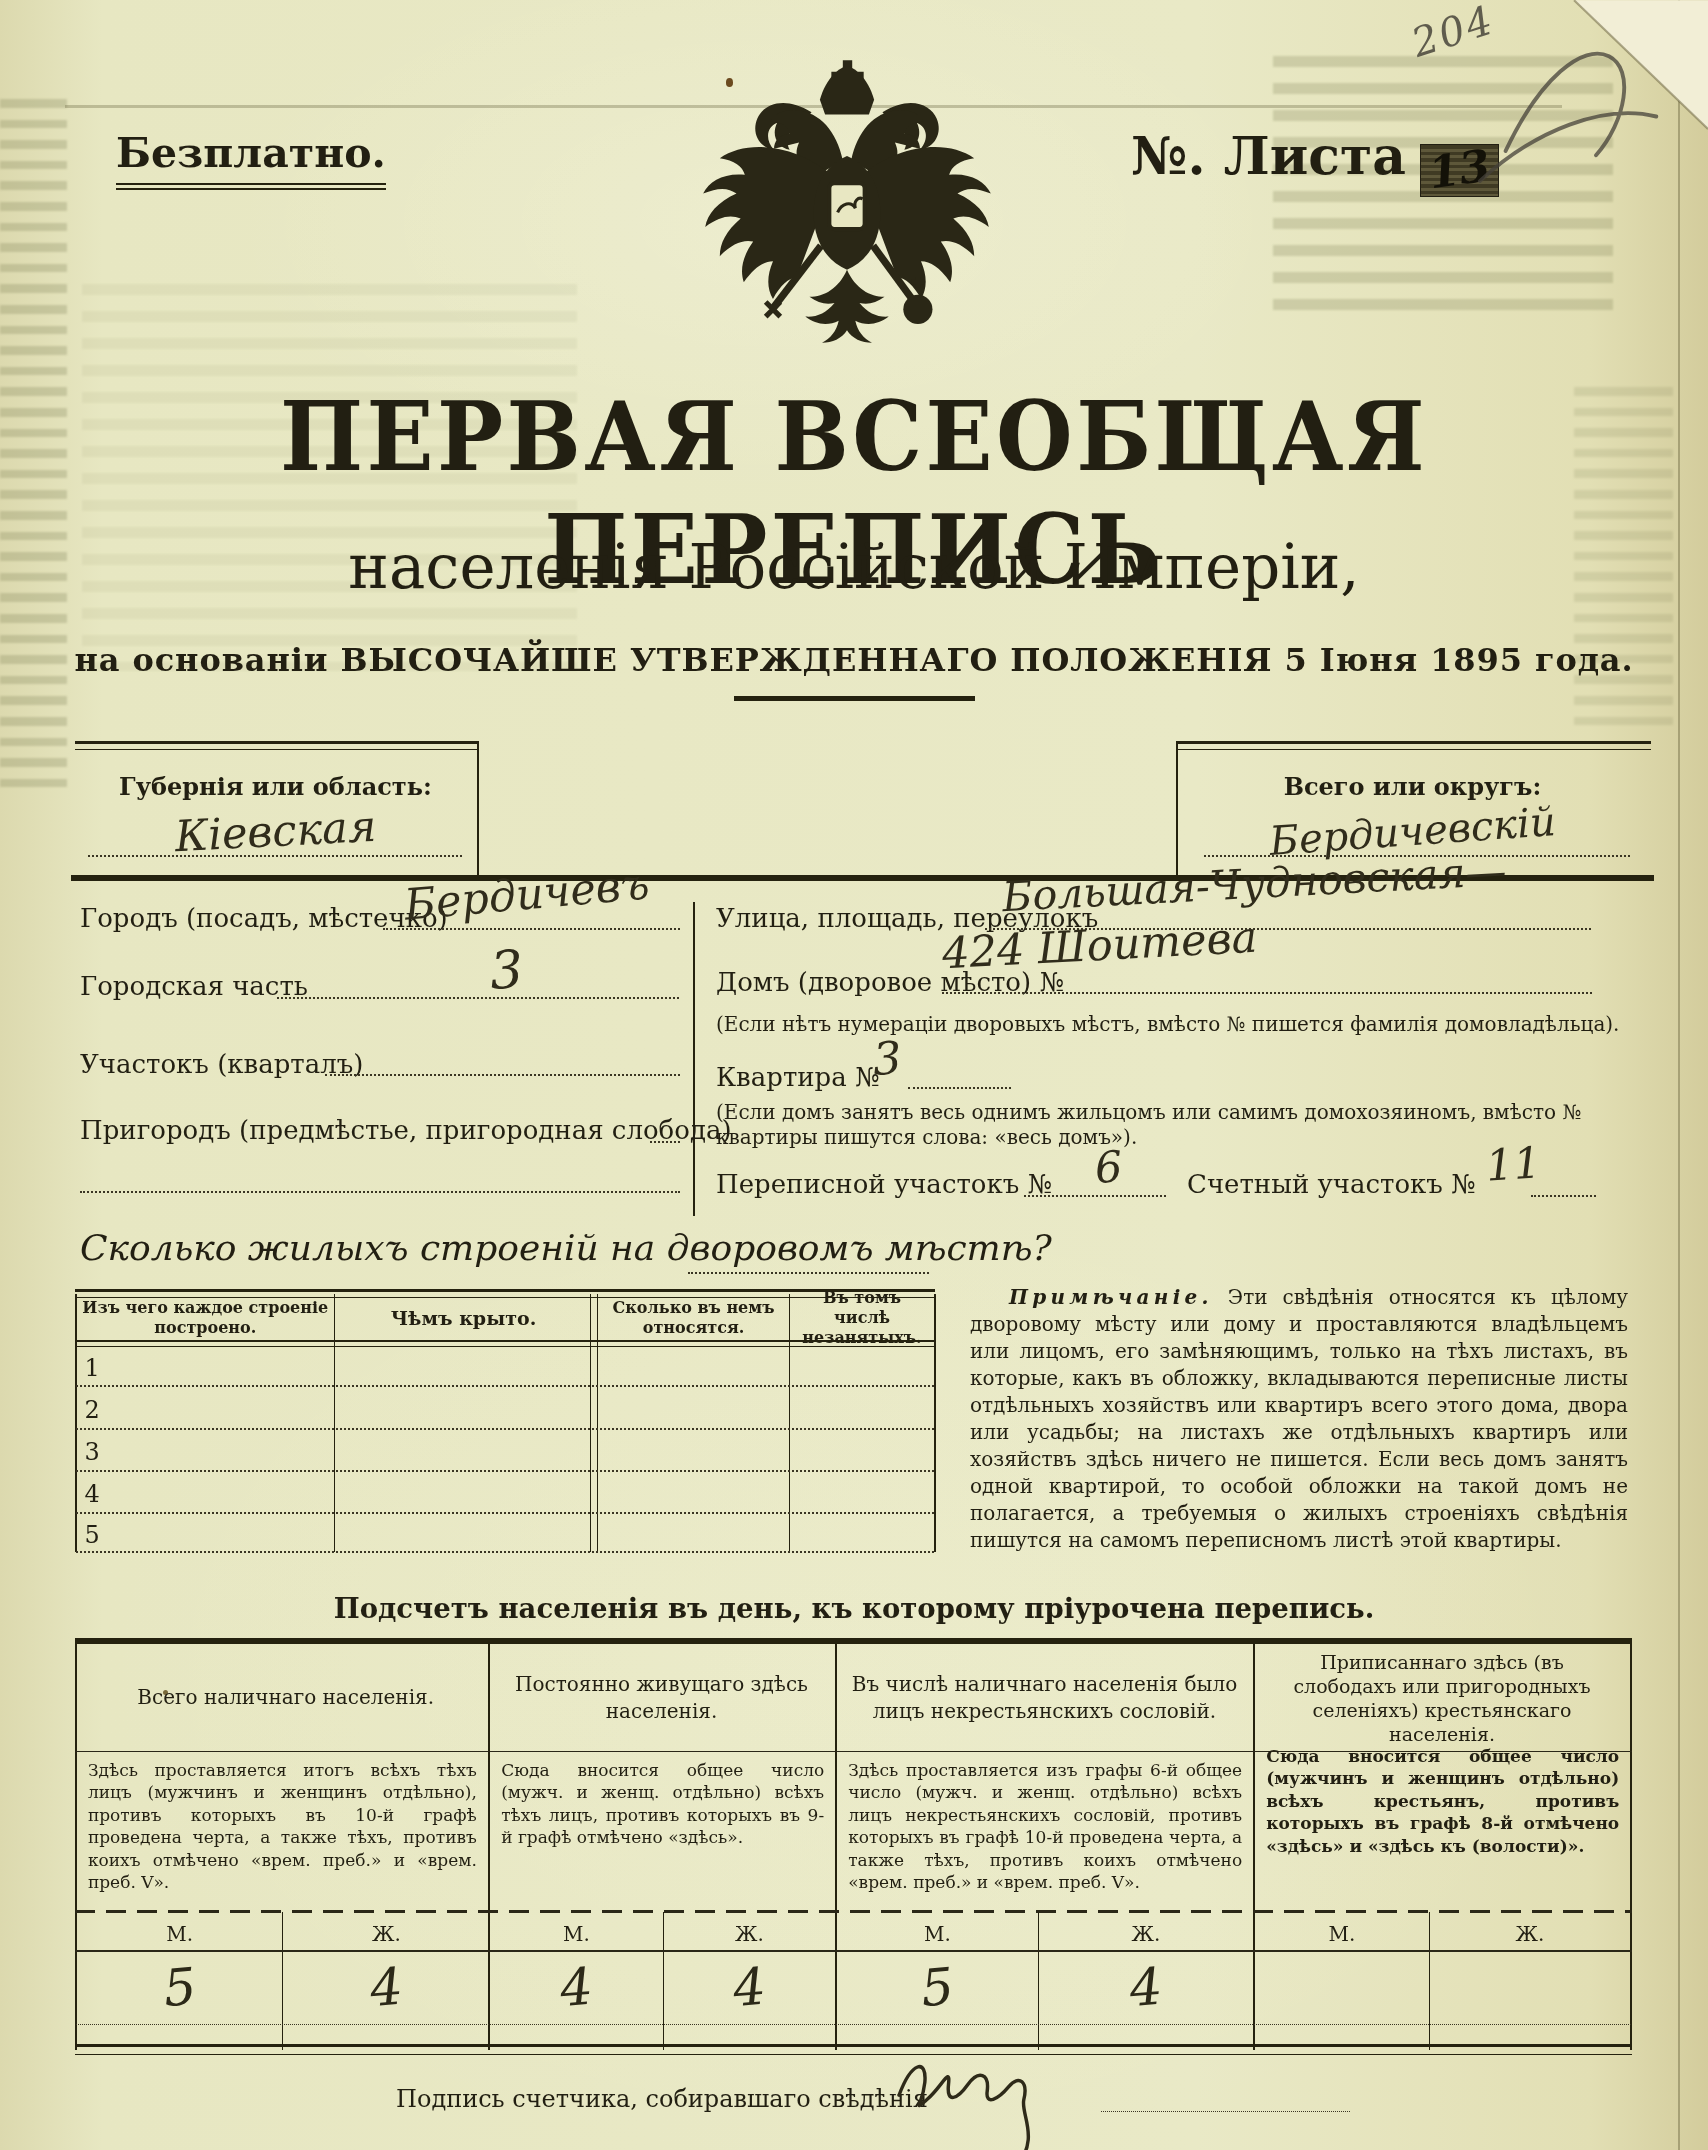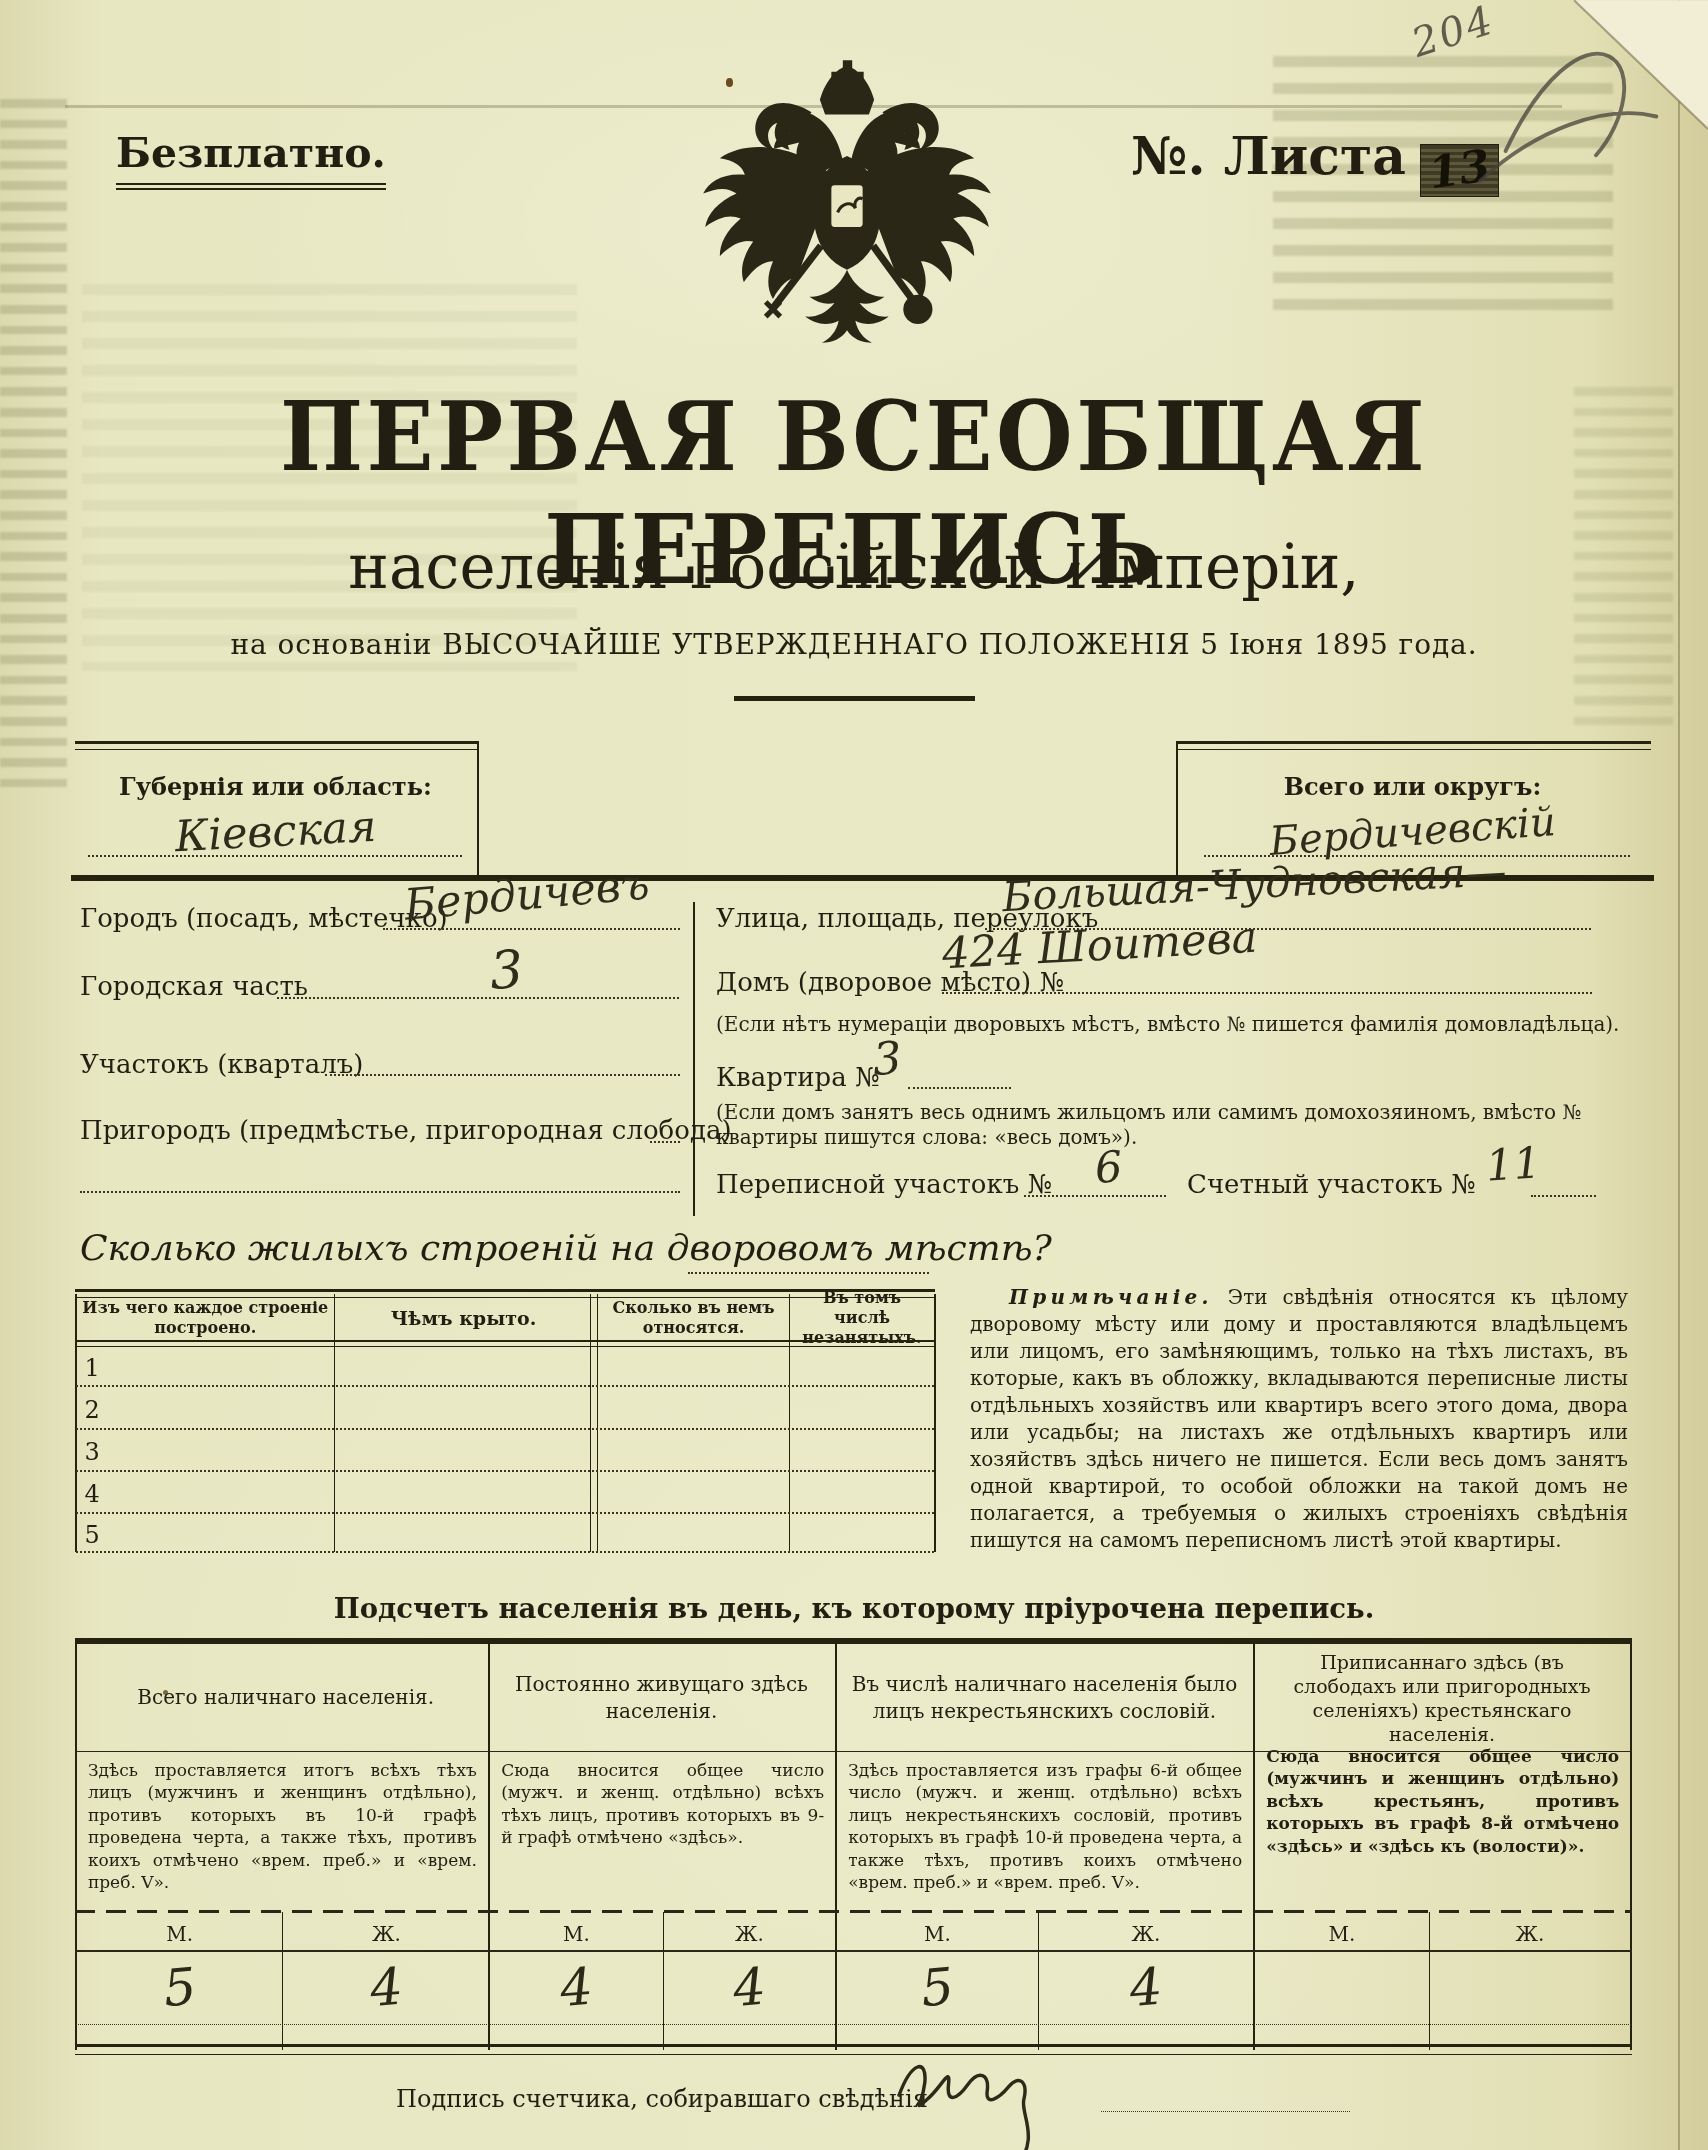--- a/index.html
+++ b/index.html
@@ -81,21 +81,21 @@
     </span>
   </div>
 
   <div class="abs" style="left:1411px;top:7.7px;font-size:40px;font-style:italic;letter-spacing:2.6px;color:rgba(72,68,58,.85);transform:rotate(-18deg);">204</div>
   <svg class="abs" style="left:1454px;top:26px;" width="241" height="181" viewBox="0 0 560 420">
     <path d="M120,290 C200,120 300,40 360,70 C420,100 400,220 330,300 M60,360 C190,240 350,180 470,210" fill="none" stroke="rgba(70,66,58,.75)" stroke-width="9" stroke-linecap="round"></path>
   </svg>
 
   <div class="abs center" style="left:43px;top:389px;width:1622px;font-size:88px;font-weight:bold;letter-spacing:3.4px;transform:scaleY(1.08);">ПЕРВАЯ ВСЕОБЩАЯ ПЕРЕПИСЬ</div>
   <div class="abs center" style="left:43px;top:531px;width:1622px;font-size:61px;">населенія Россійской Имперіи,</div>
-  <div class="abs center" style="left:43px;top:628px;width:1622px;font-size:28px;font-weight:normal;letter-spacing:0.9px;">на основаніи ВЫСОЧАЙШЕ УТВЕРЖДЕННАГО ПОЛОЖЕНІЯ 5 Іюня 1895 года.</div>
+  <div class="abs center" style="left:43px;top:641px;width:1622px;font-size:32px;font-weight:bold;letter-spacing:0.9px;">на основаніи ВЫСОЧАЙШЕ УТВЕРЖДЕННАГО ПОЛОЖЕНІЯ 5 Іюня 1895 года.</div>
   <div class="abs ink" style="left:734px;top:696px;width:241px;height:5.2px;"></div>
 
   <div class="abs" style="left:75px;top:741px;width:402px;height:5.2px;border-top:3px solid #25220f;border-bottom:1.3px solid #25220f;"></div>
   <div class="abs" style="left:1176px;top:741px;width:475px;height:5.2px;border-top:3px solid #25220f;border-bottom:1.3px solid #25220f;"></div>
   <div class="abs vr" style="left:477px;top:741px;height:136px;"></div>
   <div class="abs vr" style="left:1176px;top:741px;height:136px;"></div>
 
   <div class="abs center" style="left:82px;top:772px;width:387px;">
     <div style="font-size:24px;font-weight:bold;">Губернія или область:</div>
     <div class="hw" style="font-size:43px;margin-top:5.2px;transform:rotate(-3deg);">Кіевская</div>

